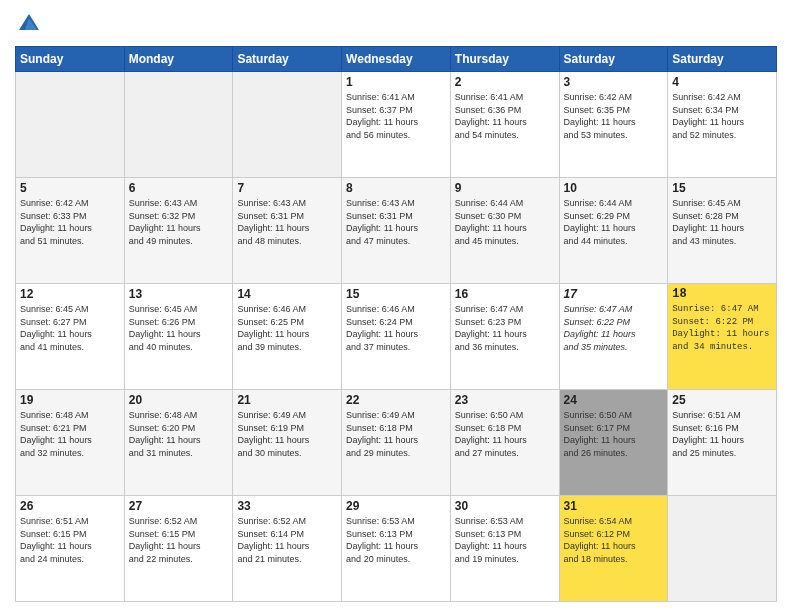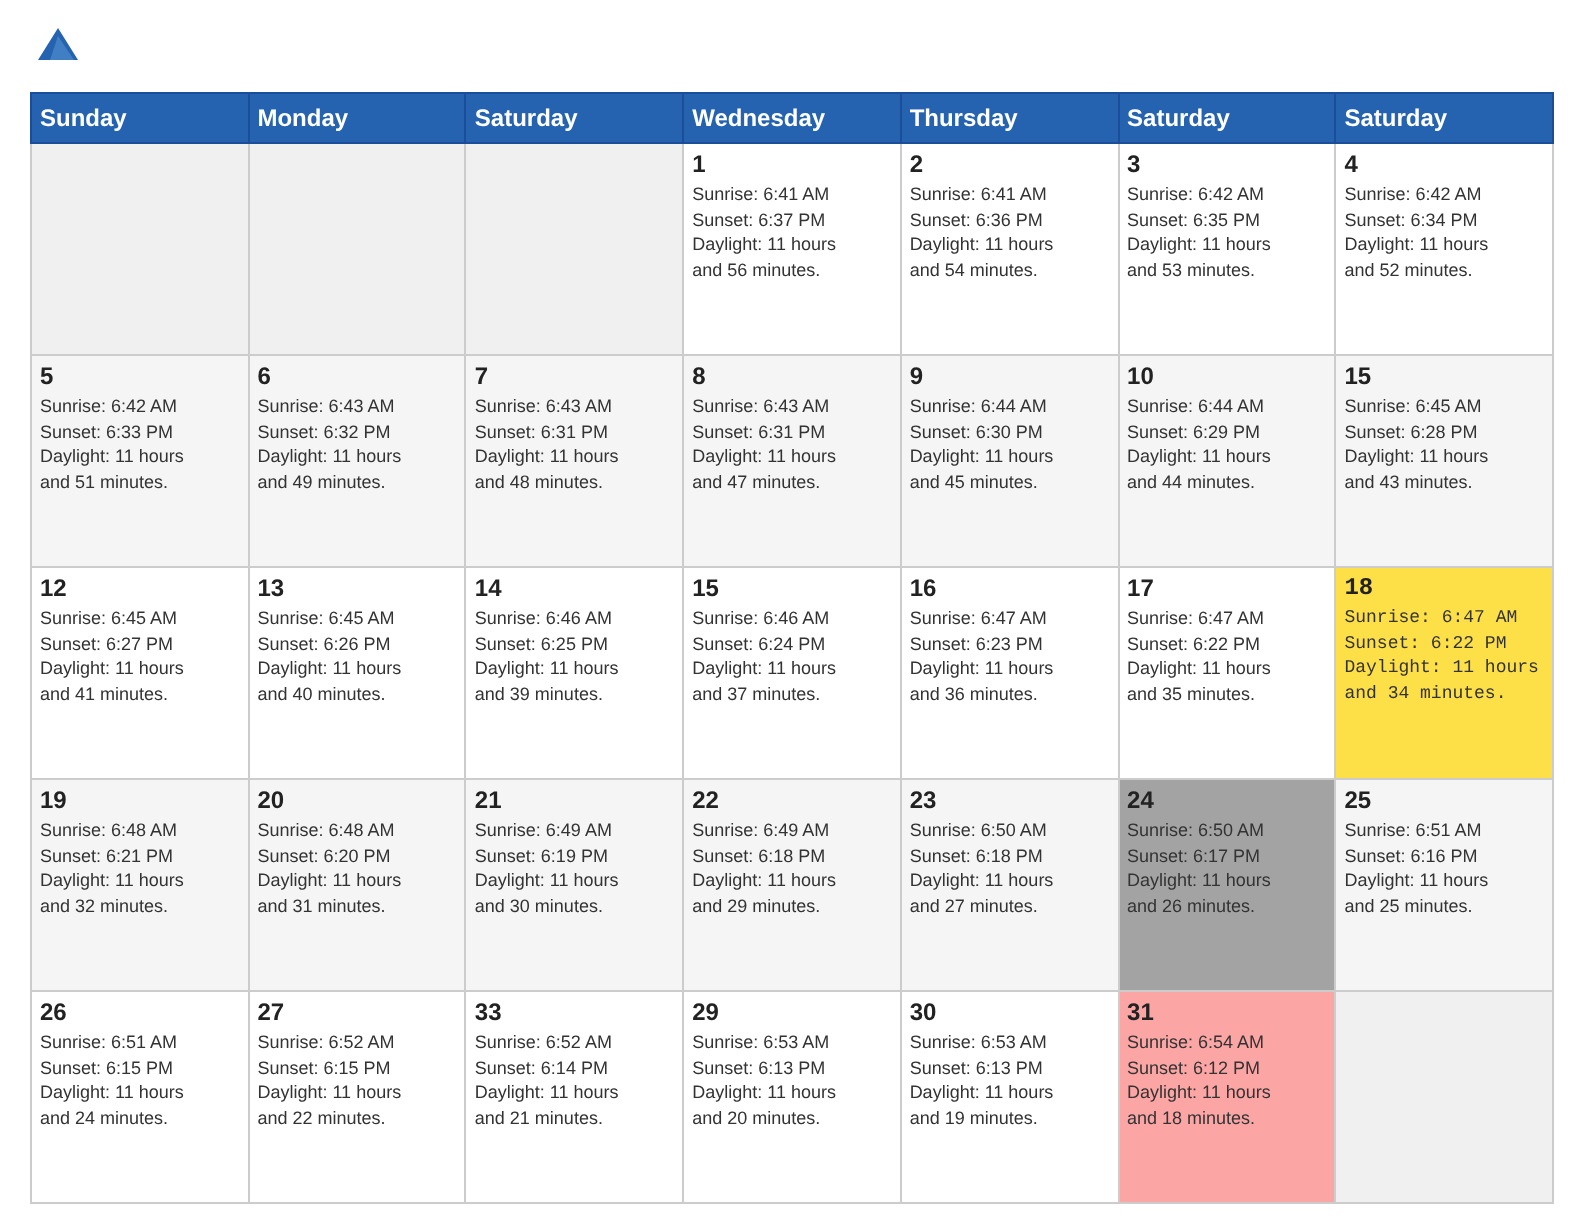--- a/index.html
+++ b/index.html
@@ -254,21 +254,21 @@
 Daylight: 11 hours
 and 37 minutes.</div>
           </td>
           <td style="background: rgb(255, 255, 255);">
             <span class="day-num">16</span>
             <div class="day-info" style="white-space: pre-line;">Sunrise: 6:47 AM
 Sunset: 6:23 PM
 Daylight: 11 hours
 and 36 minutes.</div>
           </td>
-          <td style="background: rgb(255, 255, 255);">
+          <td style="background: rgb(255, 255, 255); font-style: italic;">
             <span class="day-num">17</span>
             <div class="day-info" style="white-space: pre-line;">Sunrise: 6:47 AM
 Sunset: 6:22 PM
 Daylight: 11 hours
 and 35 minutes.</div>
           </td>
           <td style="background: #fde047; font-family: Liberation Mono, monospace;">
             <span class="day-num">18</span>
             <div class="day-info" style="white-space: pre-line;">Sunrise: 6:47 AM
 Sunset: 6:22 PM
@@ -356,21 +356,21 @@
 Daylight: 11 hours
 and 20 minutes.</div>
           </td>
           <td style="background: rgb(255, 255, 255);">
             <span class="day-num">30</span>
             <div class="day-info" style="white-space: pre-line;">Sunrise: 6:53 AM
 Sunset: 6:13 PM
 Daylight: 11 hours
 and 19 minutes.</div>
           </td>
-          <td style="background: #fca5a5;">
+          <td style="background: #fde047;">
             <span class="day-num">31</span>
             <div class="day-info" style="white-space: pre-line;">Sunrise: 6:54 AM
 Sunset: 6:12 PM
 Daylight: 11 hours
 and 18 minutes.</div>
           </td>
           <td class="empty-cell"></td>
         </tr>
       </tbody>
   </table>

